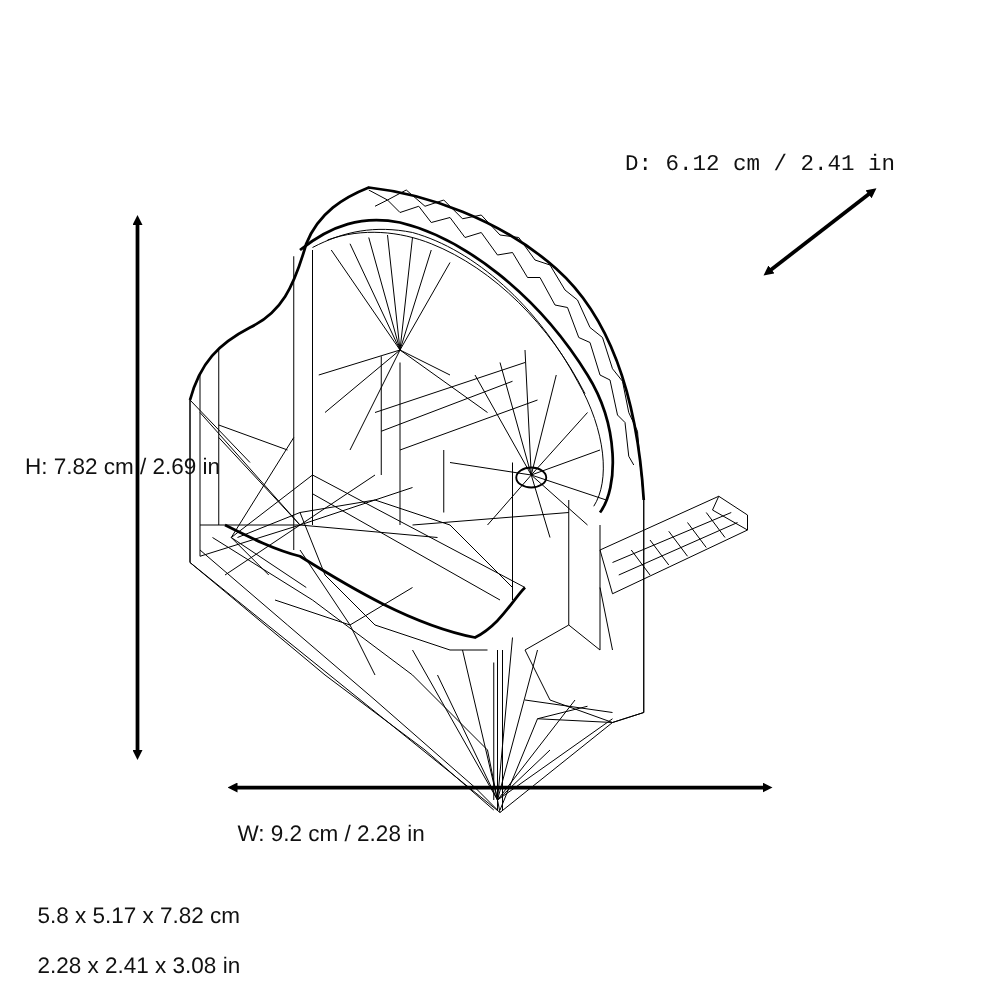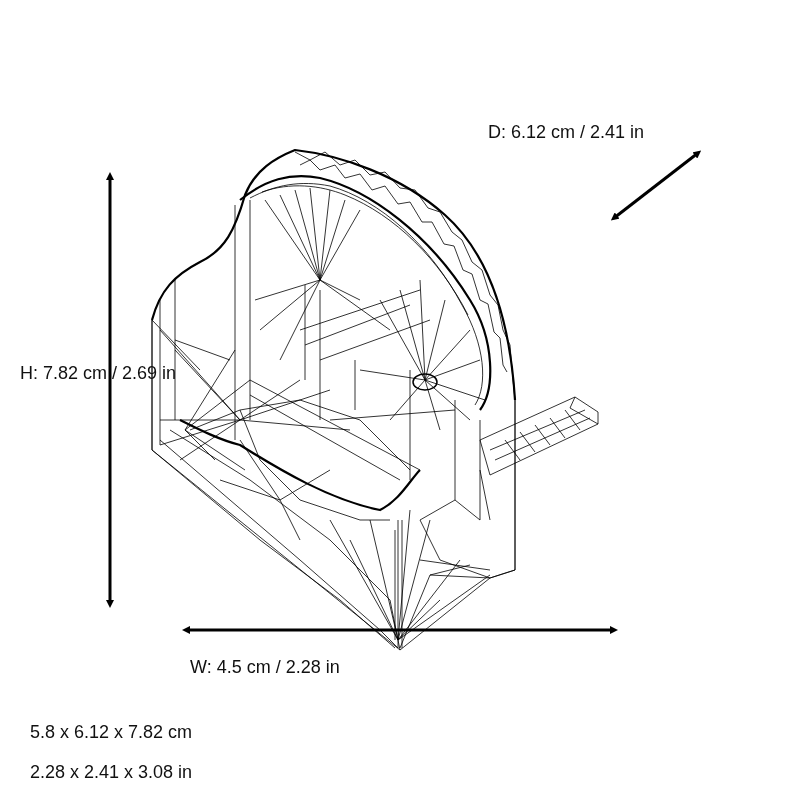--- a/index.html
+++ b/index.html
@@ -1,19 +1,19 @@
 <!DOCTYPE html>
 <html><head>
 <meta charset="utf-8">
 <style>
   html, body { margin: 0; padding: 0; background: #ffffff; }
   body { width: 800px; height: 800px; position: relative; overflow: hidden;
          font-family: "Liberation Sans", sans-serif; color: #000; }
   .label { position: absolute; font-size: 18px; line-height: 20px; white-space: nowrap; color: #111; }
-  #lbl-d { left: 488px; top: 122px; }
+  #lbl-d { left: 500px; top: 122px; font-family: Liberation Mono, monospace; }
   #lbl-h { left: 20px; top: 363px; }
   #lbl-w { left: 190px; top: 657px; }
   #sum-cm { left: 30px; top: 722px; }
   #sum-in { left: 30px; top: 762px; text-align: right; }
   svg#canvas { position: absolute; left: 0; top: 0; }
   .mesh line, .mesh path, .mesh polyline, .mesh polygon { fill: none; stroke: #000; stroke-width: 0.8; }
   .mesh .thick { stroke-width: 2.2; }
   .dim { stroke: #000; stroke-width: 3; fill: none; }
   .arrowhead { fill: #000; }
 </style>
@@ -150,15 +150,15 @@
 
     <polyline points="515,400 515,570 490,578 430,575 400,648"></polyline>
     <polyline points="480,520 455,500 420,520 440,560 490,578"></polyline>
     <line x1="420" y1="560" x2="490" y2="570"></line>
     <line x1="430" y1="575" x2="470" y2="565"></line>
   </g>
 </svg>
 
 <div class="label" id="lbl-d">D: 6.12 cm / 2.41 in</div>
 <div class="label" id="lbl-h">H: 7.82 cm / 2.69 in</div>
-<div class="label" id="lbl-w">W: 4.5 cm / 2.28 in</div>
-<div class="label" id="sum-cm">5.8 x 6.12 x 7.82 cm</div>
+<div class="label" id="lbl-w">W: 9.2 cm / 2.28 in</div>
+<div class="label" id="sum-cm">5.8 x 5.17 x 7.82 cm</div>
 <div class="label" id="sum-in">2.28 x 2.41 x 3.08 in</div>
 
 </body></html>

